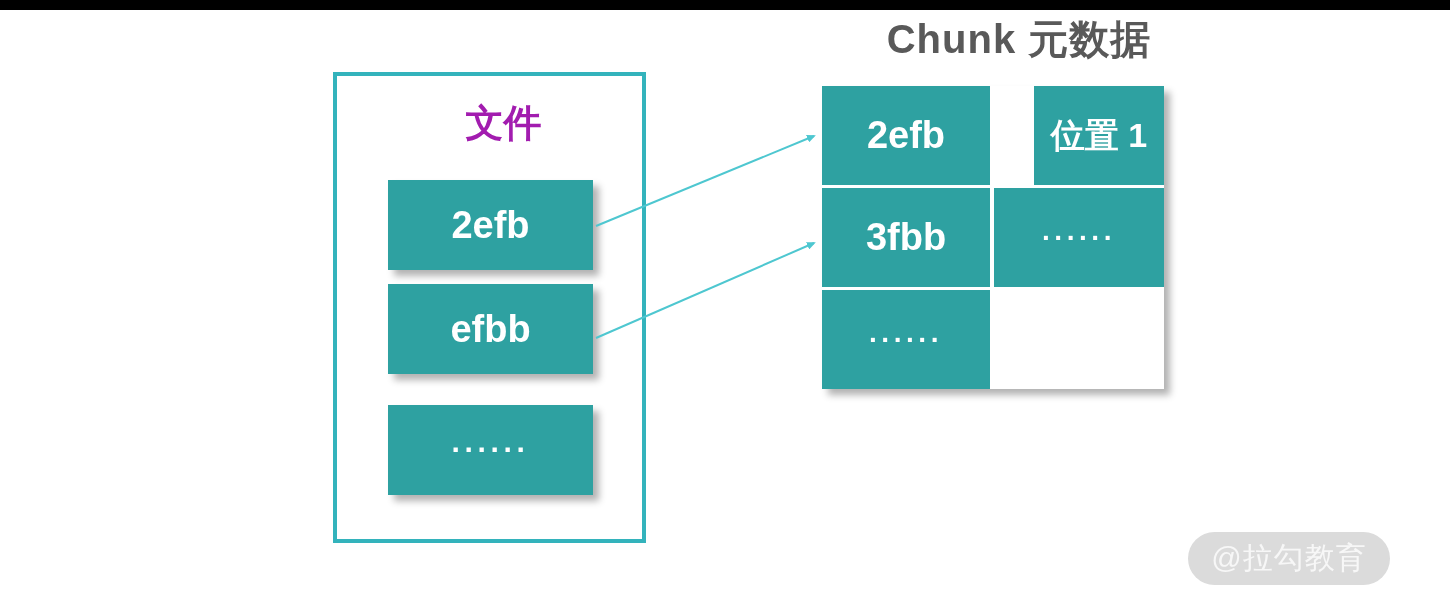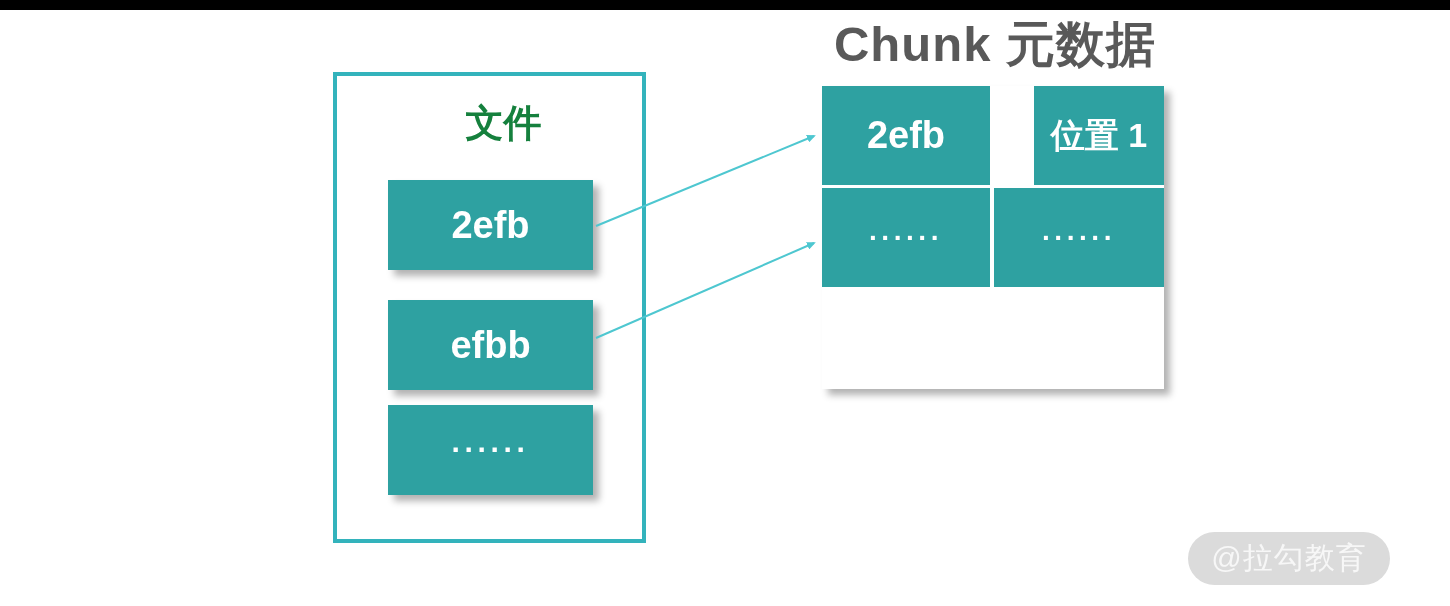--- a/index.html
+++ b/index.html
@@ -16,60 +16,60 @@
     overflow: hidden;
   }
   .top-bar {
     position: absolute;
     left: 0; top: 0;
     width: 1450px; height: 10px;
     background: #000000;
   }
   .diagram-title {
     position: absolute;
-    left: 790px; top: 12px;
+    left: 814px; top: 12px;
     width: 410px;
     text-align: center;
-    font-size: 49px;
+    font-size: 40px;
     font-weight: bold;
     color: #595959;
     letter-spacing: 1px;
   }
   .file-box {
     position: absolute;
     left: 333px; top: 72px;
     width: 313px; height: 471px;
     border: 4px solid #33b3bc;
     box-sizing: border-box;
     background: #ffffff;
   }
   .file-title {
     position: absolute;
     left: 333px; top: 98px;
     width: 341px;
     text-align: center;
     font-size: 38px;
     font-weight: bold;
-    color: #15803d;
+    color: #a21caf;
   }
   .chunk-box {
     position: absolute;
     left: 388px;
     width: 205px; height: 90px;
     background: #2ea1a1;
     box-shadow: 6px 6px 7px rgba(0,0,0,0.30);
     display: flex;
     align-items: center;
     justify-content: center;
     color: #ffffff;
     font-size: 38px;
     font-weight: bold;
   }
   .chunk-1 { top: 180px; }
-  .chunk-2 { top: 300px; text-align: right; }
+  .chunk-2 { top: 284px; text-align: right; }
   .chunk-3 { top: 405px; font-size: 30px; letter-spacing: 3px; }
   .meta-table {
     position: absolute;
     left: 822px; top: 86px;
     width: 342px; height: 303px;
     display: grid;
     grid-template-columns: 168px 170px;
     grid-template-rows: 99px 99px 99px;
     gap: 3px 4px;
     background: #ffffff;
@@ -121,20 +121,21 @@
 
   <div class="chunk-box chunk-1">2efb</div>
 
   <div class="chunk-box chunk-2">efbb</div>
 
   <div class="chunk-box chunk-3">······</div>
 
   <div class="meta-table">
     <div class="meta-cell cell-chunk">2efb</div>
     <div class="meta-cell cell-loc">位置 1</div>
+    <div class="meta-cell cell-chunk">3fbb</div>
     <div class="meta-cell cell-dots">······</div>
     <div class="meta-cell cell-dots">······</div>
   </div>
 
   <svg class="arrow-layer" viewBox="0 0 1450 606" xmlns="http://www.w3.org/2000/svg">
     <defs>
       <marker id="arrowhead" markerWidth="9" markerHeight="8" refX="7" refY="4" orient="auto" markerUnits="userSpaceOnUse">
         <polygon points="0,0 9,4 0,8" fill="#4ec7d0"></polygon>
       </marker>
     </defs>

